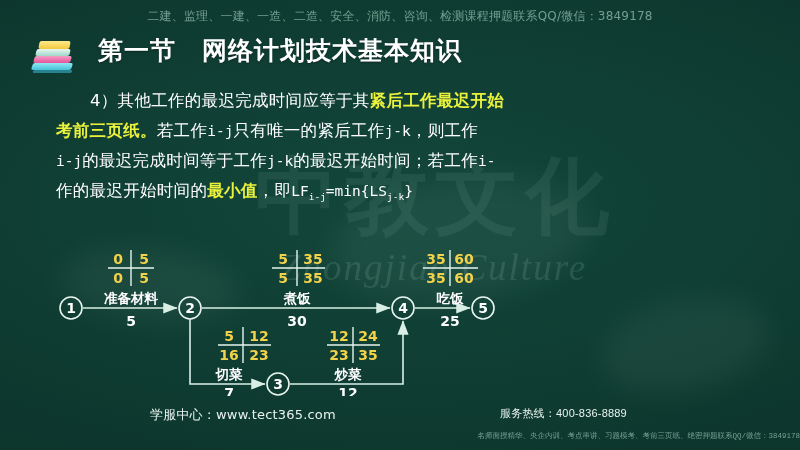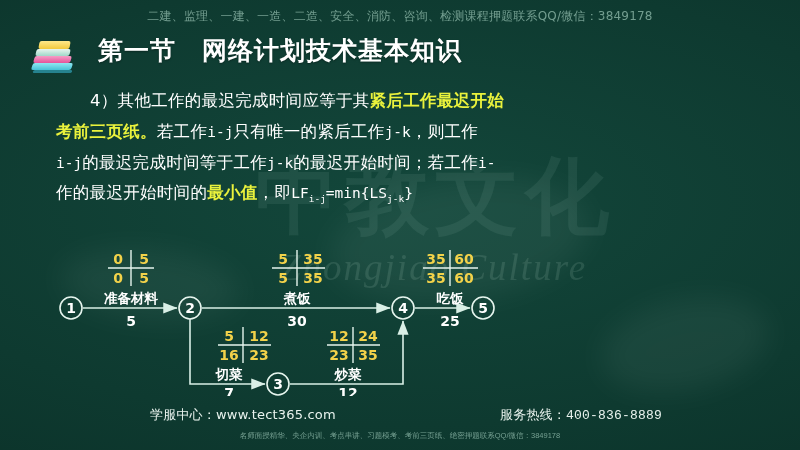--- a/index.html
+++ b/index.html
@@ -76,44 +76,44 @@
   .sec-gap{display:inline-block;width:26px;}
 
   
   .para{
     position:absolute;left:56px;top:86px;width:600px;
     font-family:"DejaVu Sans",sans-serif;
     font-size:16.5px;line-height:30px;color:#ffffff;
     letter-spacing:.3px;
   }
   .para .ln{white-space:nowrap;}
-  .hl{color:#eaf23c;font-weight:700;font-family:Liberation Mono, monospace;}
+  .hl{color:#eaf23c;font-weight:700;}
   .mono{font-family:"DejaVu Sans Mono","Liberation Mono",monospace;font-size:14.5px;letter-spacing:0;margin-top:16px;}
   .mono sub{font-size:9.5px;}
   .indent{display:inline-block;width:34px;}
 
   
   .diagram{position:absolute;left:0;top:246px;width:800px;height:150px;}
   .diagram svg{display:block;}
 
   
   .footer{
     position:absolute;left:0;top:406px;width:637px;height:24px;
   }
   .f-left{
     position:absolute;left:150px;top:0;
     font-family:"DejaVu Sans",sans-serif;font-size:13px;color:#e9f3ee;letter-spacing:.2px;white-space:nowrap;
   }
   .f-right{
     position:absolute;left:500px;top:0;
-    font-family:Liberation Mono, monospace;font-size:13px;color:#e9f3ee;letter-spacing:.2px;white-space:nowrap;
+    font-family:Liberation Sans, sans-serif;font-size:11px;color:#e9f3ee;letter-spacing:.2px;white-space:nowrap;
   }
   .botbar{
-    position:absolute;left:0;top:431px;width:800px;text-align:center;
-    font-family:Liberation Sans, sans-serif;font-size:7.5px;color:#8fb9aa;opacity:.8;white-space:nowrap;
+    position:absolute;left:0;top:431px;width:800px;text-align:right;
+    font-family:Liberation Mono, monospace;font-size:7.5px;color:#8fb9aa;opacity:.8;white-space:nowrap;
   }
 </style>
 </head>
 <body>
 
 <div class="board"></div>
 <div class="smudge s1"></div>
 <div class="smudge s2"></div>
 <div class="smudge s3"></div>
 

